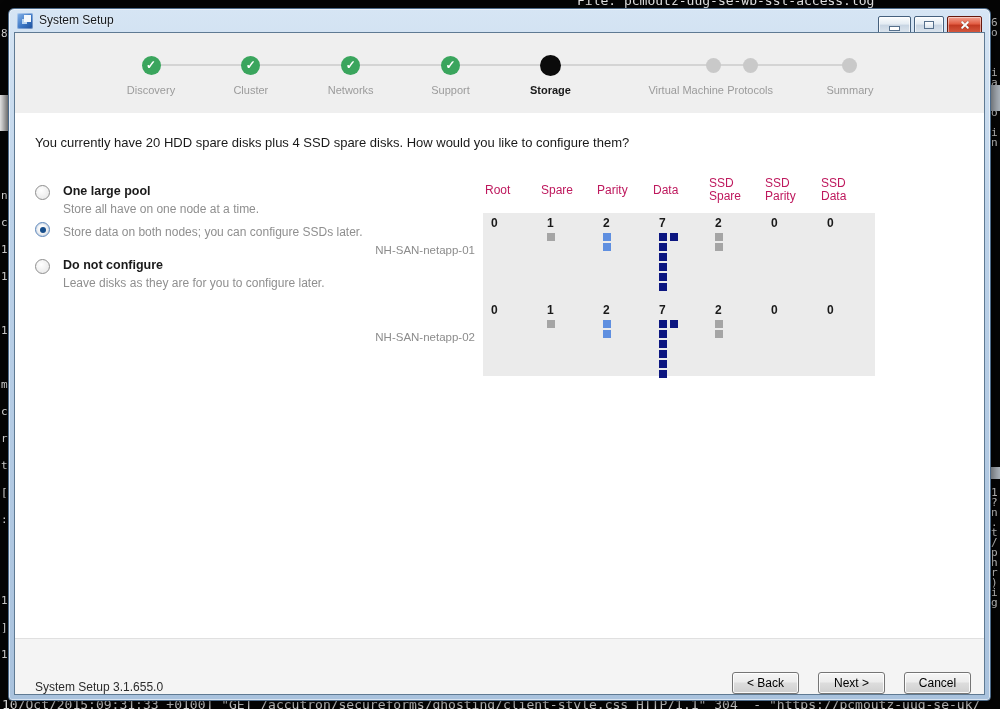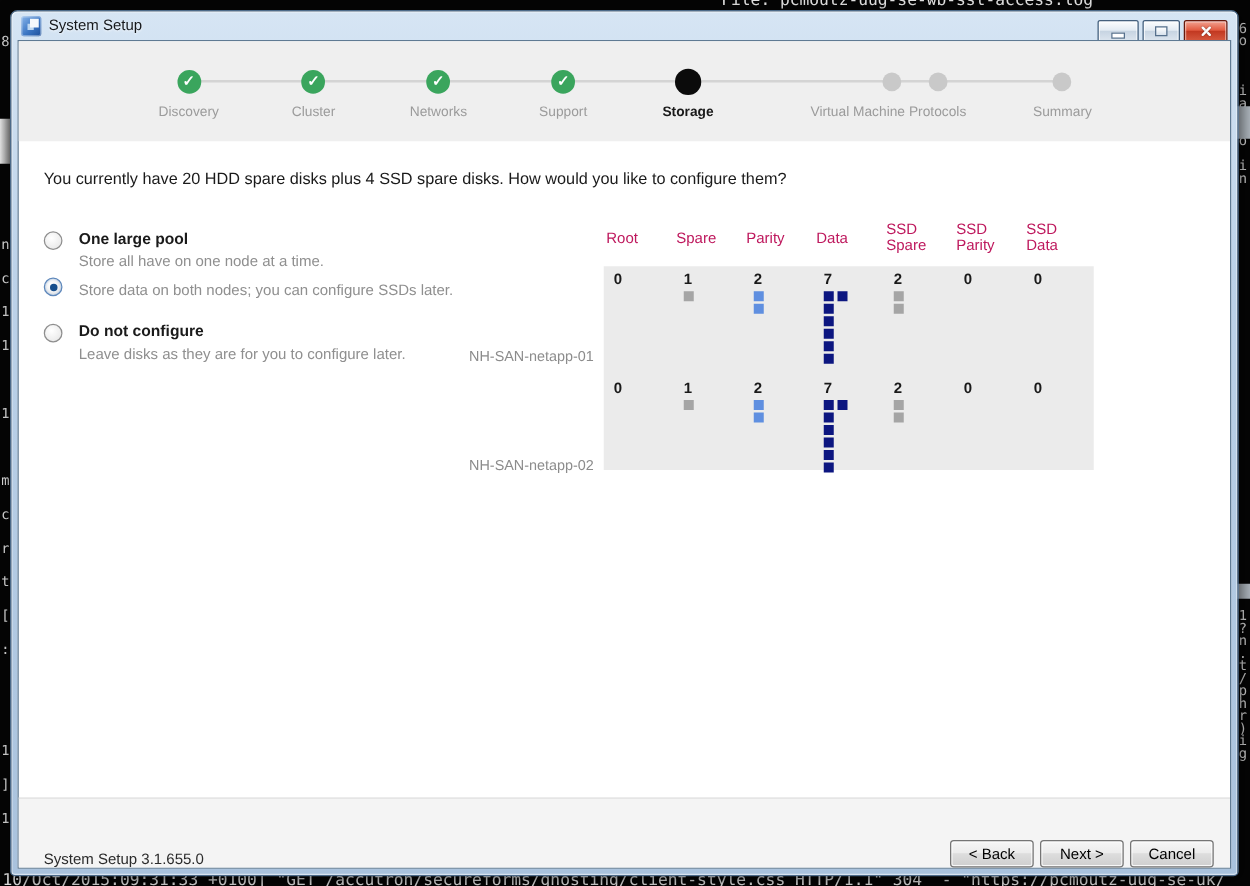--- a/index.html
+++ b/index.html
@@ -85,27 +85,27 @@
     grid-template-columns:repeat(7,56px);}
   .hcell{font-size:12px;color:#be185d;white-space:pre-line;line-height:13px;padding-left:2px;
     display:flex;align-items:center;min-height:34px;}
   .disk-panel{position:absolute;left:468px;top:180px;width:392px;height:163px;background:#ebebeb;}
   .disk-row{position:absolute;left:0;width:392px;display:grid;grid-template-columns:repeat(7,56px);}
   .dcell{padding-left:8px;}
   .dnum{font-size:12px;font-weight:bold;color:#1a1a1a;height:14px;}
   .squares{display:flex;gap:3px;margin-top:3px;}
   .sqcol{display:flex;flex-direction:column;gap:2px;}
   .sq{width:8px;height:8px;}
-  .node-label{position:absolute;left:270px;width:190px;text-align:right;font-size:11.5px;color:#8c8c8c;margin-top:36px;}
+  .node-label{position:absolute;left:270px;width:190px;text-align:right;font-size:11.5px;color:#8c8c8c;}
 
   
   .footer{position:absolute;left:0;bottom:0;width:100%;height:56px;background:#f4f4f4;
     border-top:1px solid #e0e0e0;display:flex;align-items:flex-end;box-sizing:border-box;}
   .version{margin-left:20px;font-size:12px;color:#2b2b2b;}
-  .footer-buttons{margin-left:auto;margin-right:13px;display:flex;gap:5px;}
+  .footer-buttons{margin-left:auto;margin-right:13px;display:flex;gap:19px;}
   .btn{width:67px;height:22px;font-size:12px;color:#000;font-family:"Liberation Sans",sans-serif;
     background:linear-gradient(#f6f6f6,#ececec 45%,#dddddd 50%,#cfcfcf);
     border:1px solid #757575;border-radius:3px;box-shadow:inset 0 0 0 1px rgba(255,255,255,.85);
     display:flex;align-items:center;justify-content:center;}
 </style>
 </head>
 <body>
 
 <div class="bg-text bg-top">File: pcmoutz-uug-se-wb-ssl-access.log</div>
 <div class="bg-text bg-bottom">10/Oct/2015:09:31:33 +0100] "GET /accutron/secureforms/ghosting/client-style.css HTTP/1.1" 304  - "https://pcmoutz-uug-se-uk/</div>

